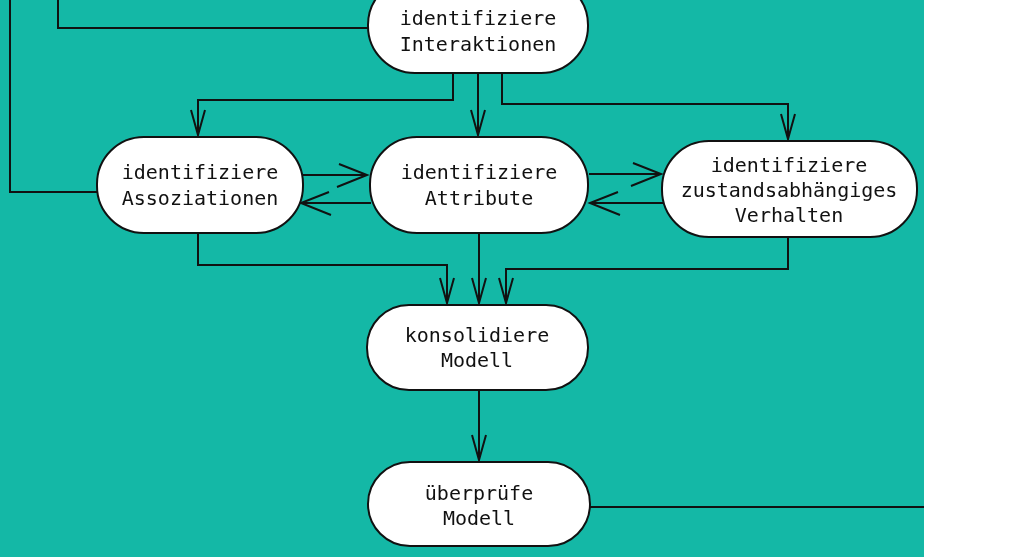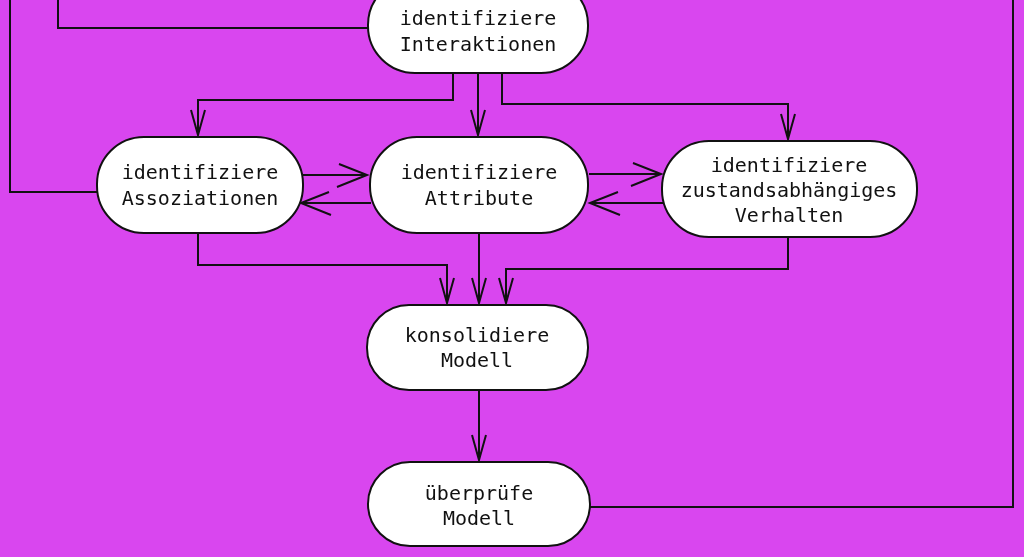--- a/index.html
+++ b/index.html
@@ -2,24 +2,24 @@
 <html><head>
 <meta charset="utf-8">
 <style>
   html, body {
     margin: 0;
     padding: 0;
     background: #ffffff;
   }
   .stage {
     position: relative;
-    width: 1024px;
+    width: 924px;
     height: 557px;
     overflow: hidden;
-    background: #d946ef;
+    background: #14b8a6;
   }
   svg {
     display: block;
   }
   .edge {
     fill: none;
     stroke: #111111;
     stroke-width: 2;
     stroke-linejoin: miter;
     stroke-linecap: butt;

